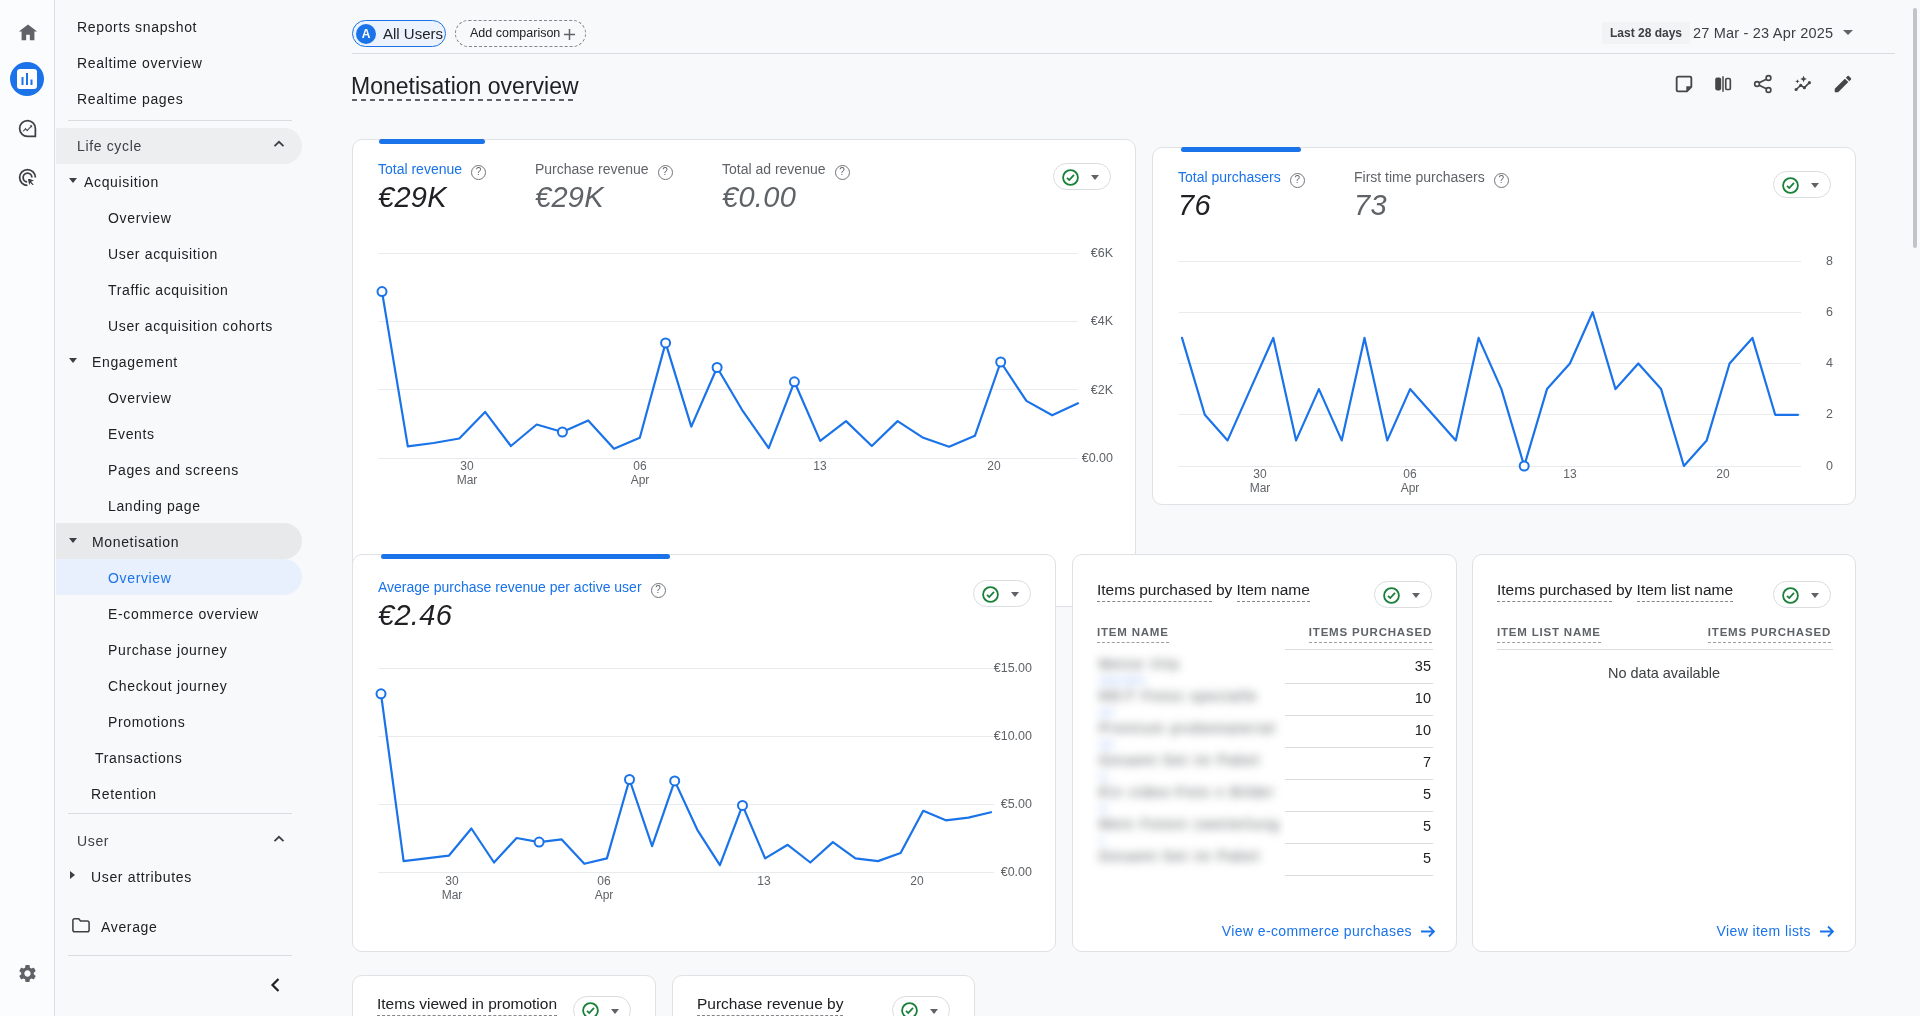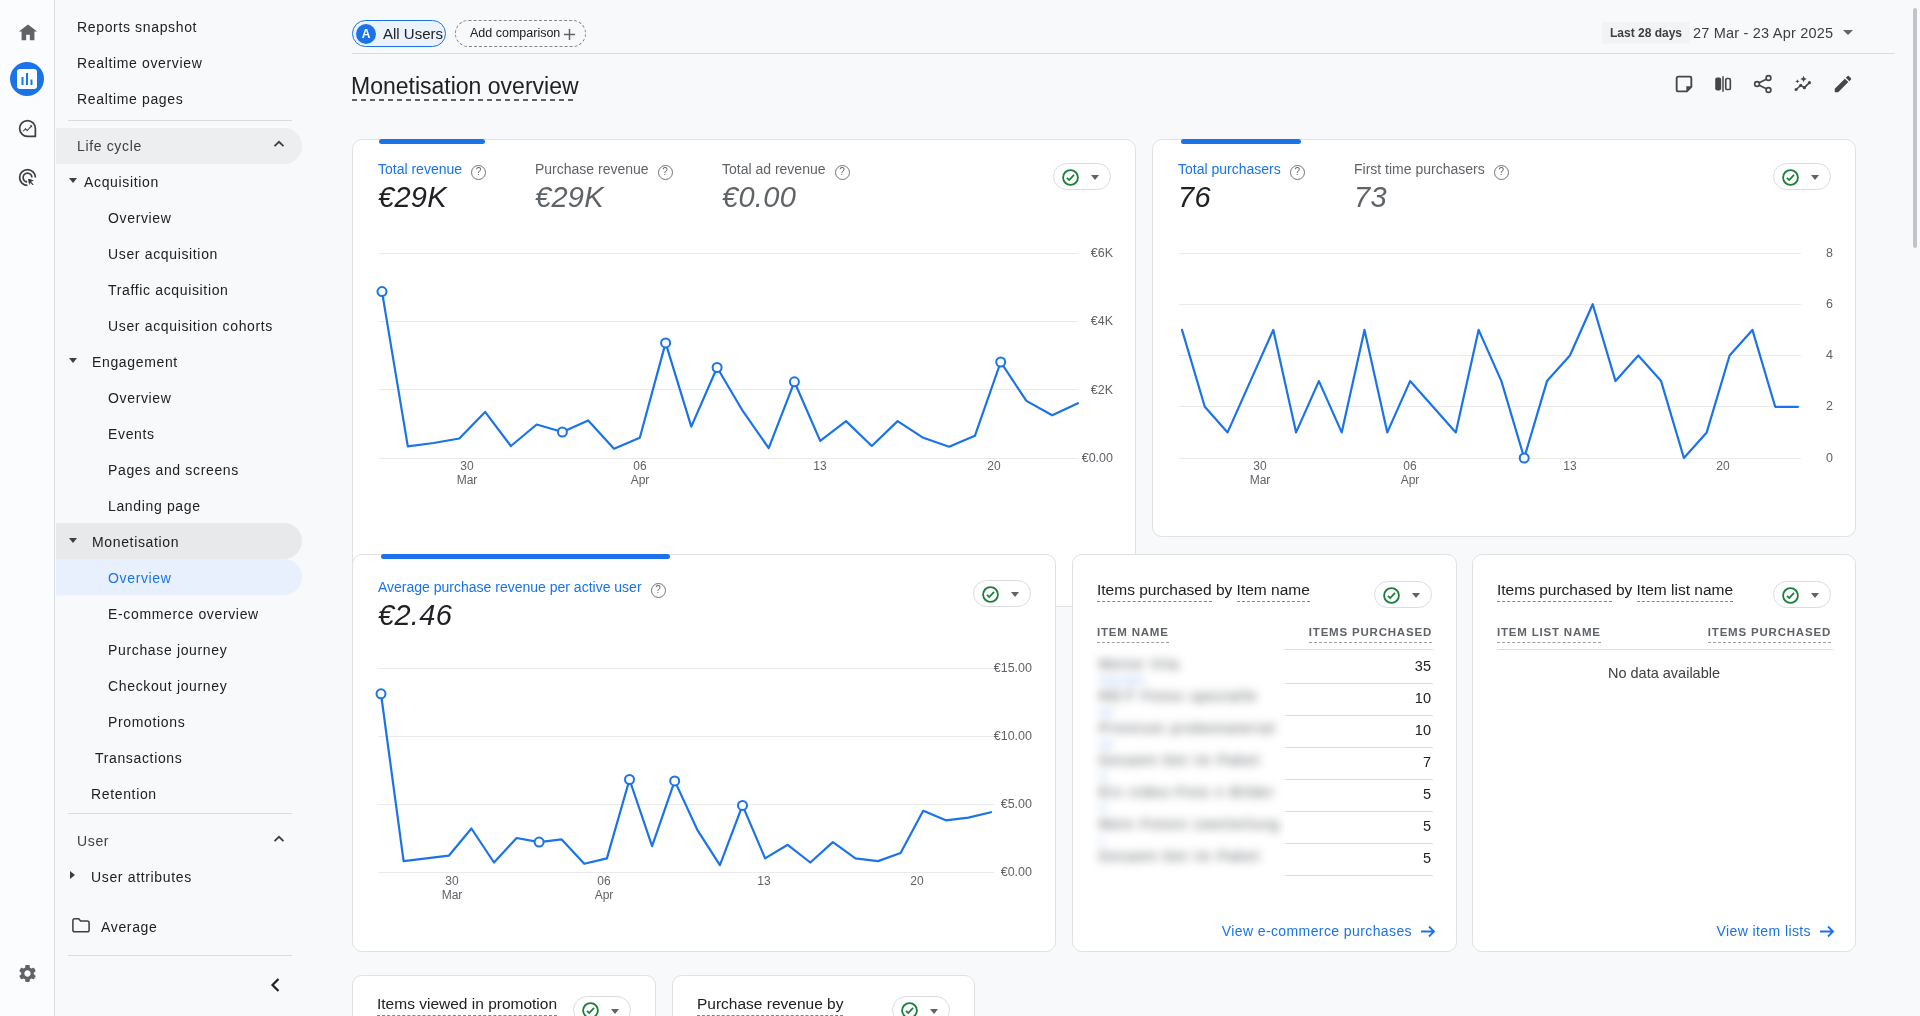--- a/index.html
+++ b/index.html
@@ -218,21 +218,21 @@
       <circle cx="29" cy="151.6" r="4.5"></circle>
         <circle cx="209.4" cy="292" r="4.5"></circle>
         <circle cx="312.6" cy="202.9" r="4.5"></circle>
         <circle cx="364.1" cy="227.5" r="4.5"></circle>
         <circle cx="441.4" cy="241.8" r="4.5"></circle>
         <circle cx="647.7" cy="222" r="4.5"></circle>
     </g>
   </svg>
 </div>
 
-<div class="card" style="left:1152px;top:139px;width:704px;height:398px">
+<div class="card" style="left:1152px;top:147px;width:704px;height:358px">
   <div class="bluebar" style="left:28px;width:120px"></div>
   <div class="mlabel sel" style="left:25px;top:21px">Total purchasers<span class="qm">?</span></div>
   <div class="mval" style="left:25px;top:41px">76</div>
   <div class="mlabel uns" style="left:201px;top:21px">First time purchasers<span class="qm">?</span></div>
   <div class="mval uns" style="left:201px;top:41px">73</div>
   <div class="selpill" style="left:620px;top:23px">
       <svg style="position:absolute;left:7px;top:4px" width="19" height="19" viewBox="0 0 20 20">
         <circle cx="10" cy="10" r="7.8" fill="none" stroke="#188038" stroke-width="1.9"></circle>
         <path fill="none" stroke="#188038" stroke-width="1.9" d="m6.3 10.3 2.4 2.4 5-5.4"></path>
       </svg>

